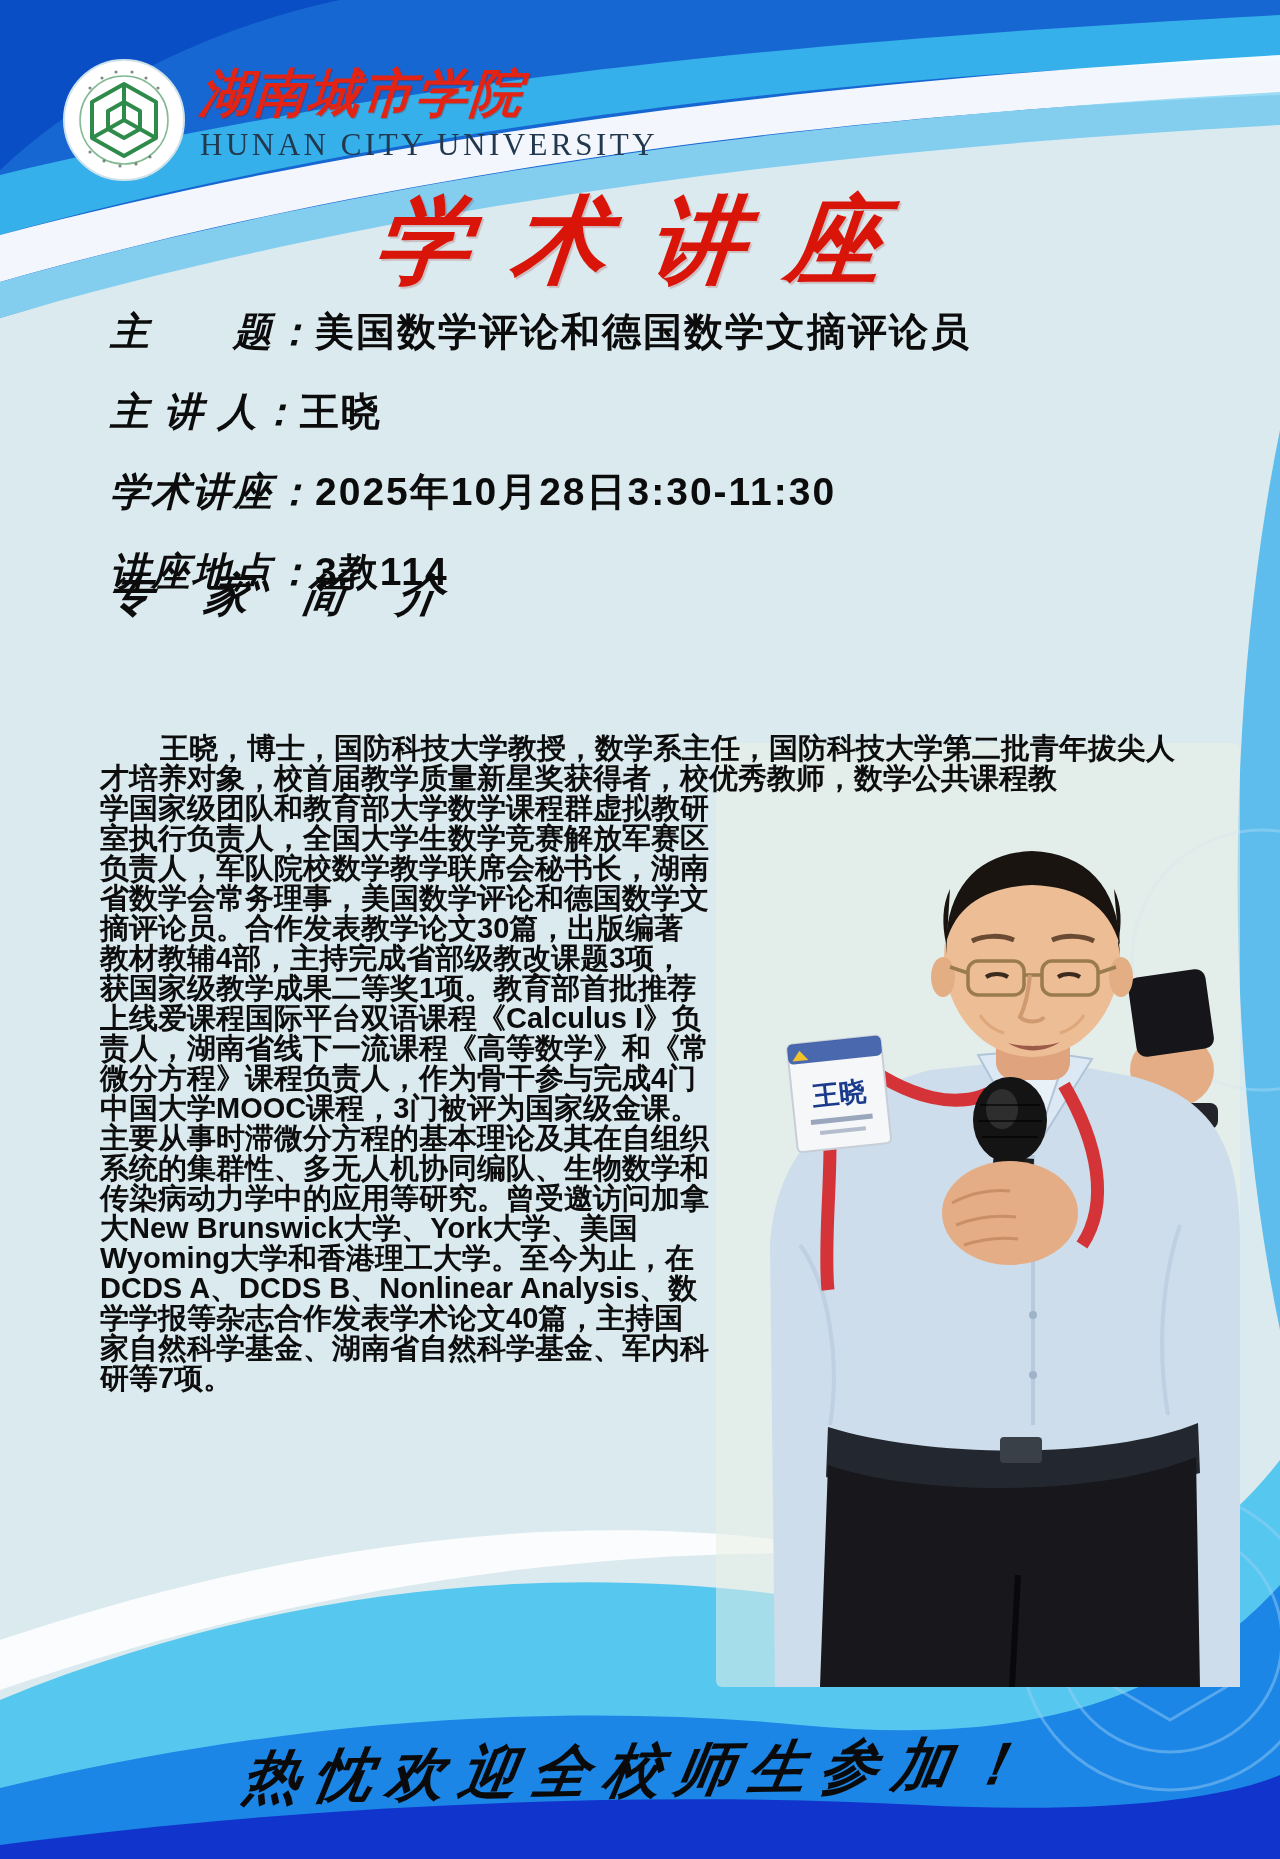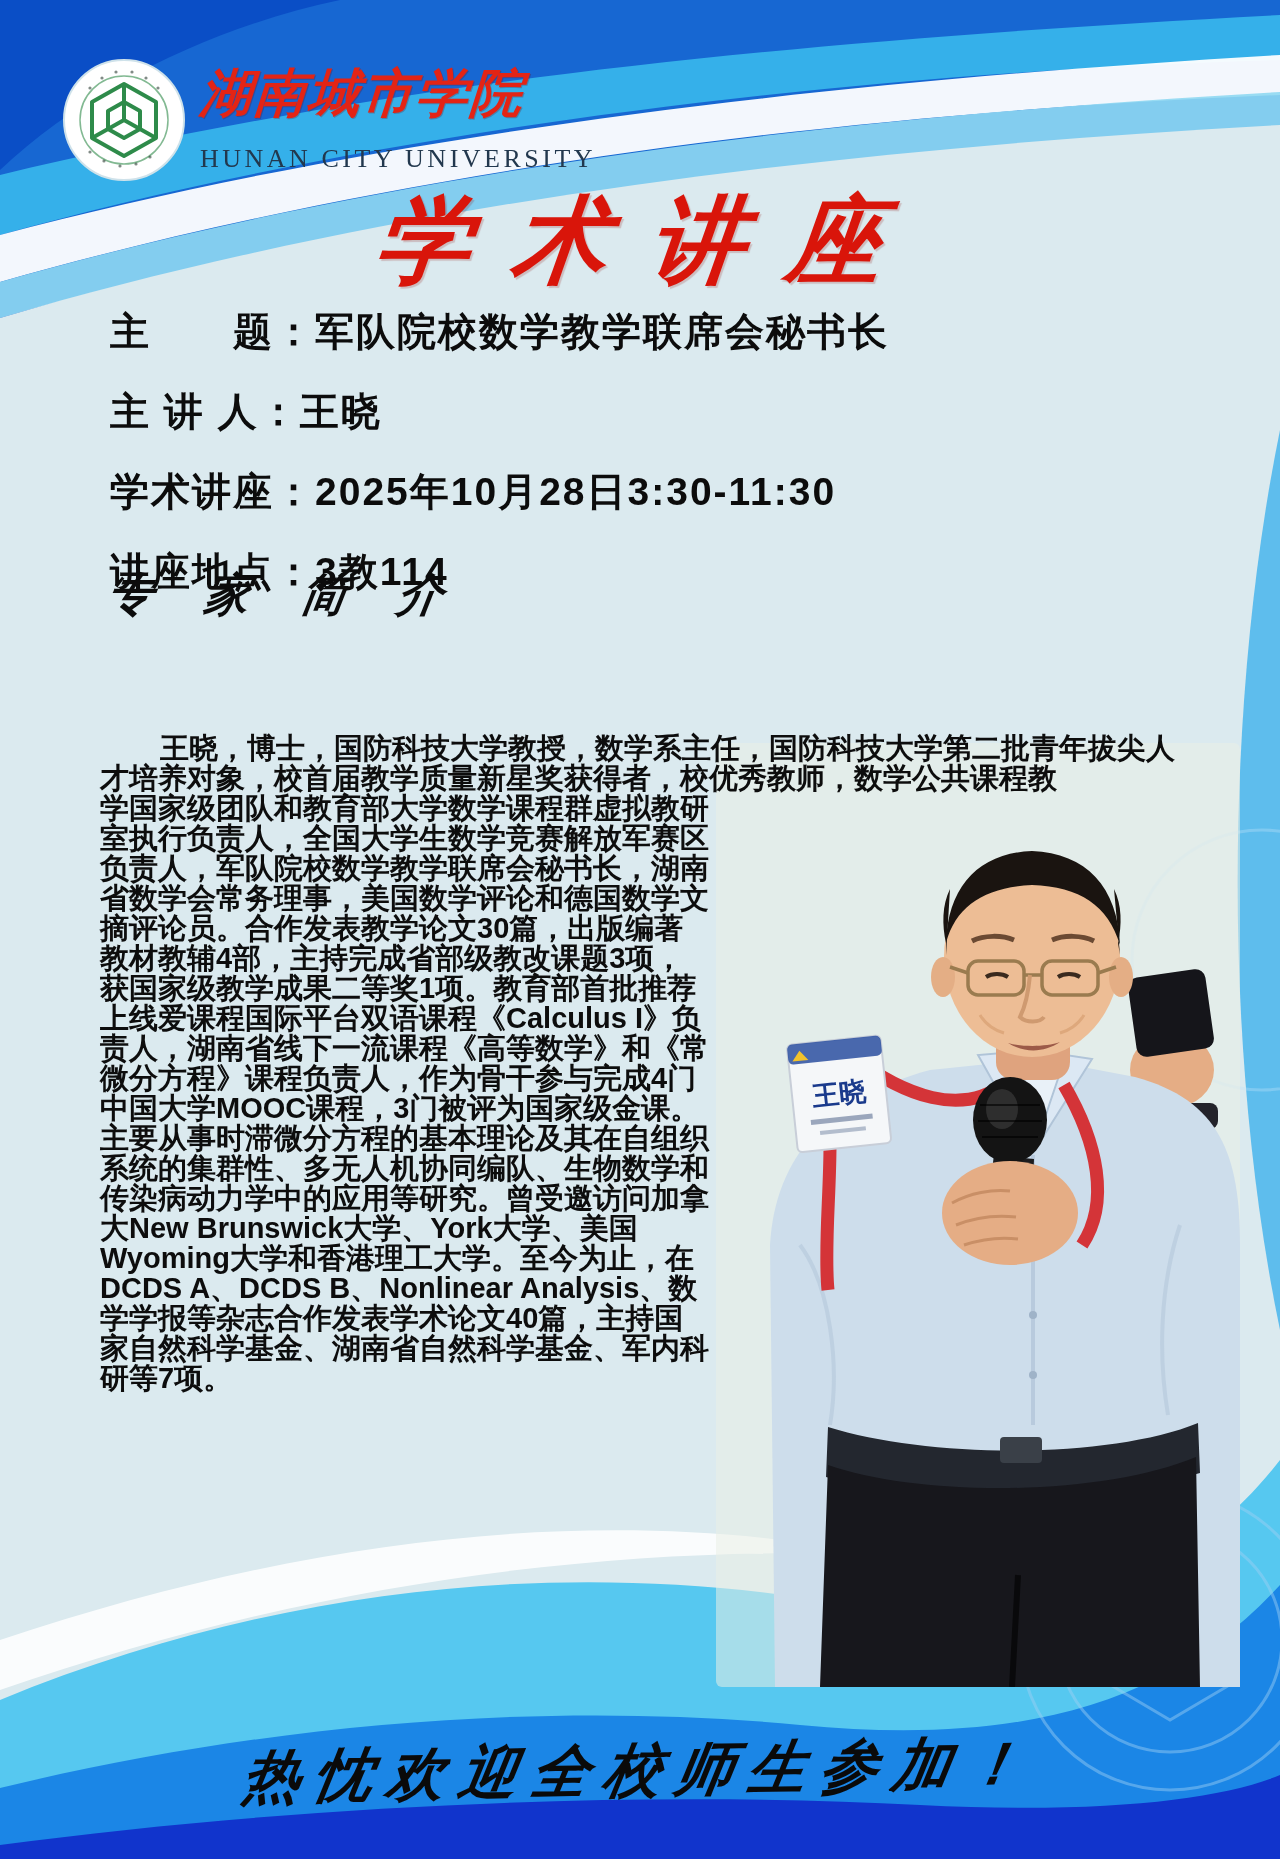--- a/index.html
+++ b/index.html
@@ -16,35 +16,35 @@
   .uni-text{margin-left:14px;padding-top:6px;}
   .uni-cn{
     font-family:"DejaVu Serif","Liberation Serif",serif;
     font-size:52px;font-weight:bold;color:#e32415;
     font-style:italic;letter-spacing:2px;line-height:1.1;
     text-shadow:1px 1px 0 rgba(120,0,0,.25);
     transform:skewX(-4deg);
   }
   .uni-en{
     font-family:"Liberation Serif","DejaVu Serif",serif;
-    font-size:26px;color:#22384e;letter-spacing:3.5px;margin-top:23px;
+    font-size:31px;color:#22384e;letter-spacing:3.5px;margin-top:6px;
   }
   
   .poster-title{
     position:absolute;top:178px;left:0;width:100%;text-align:center;z-index:4;
     font-family:"DejaVu Serif","Liberation Serif",serif;
     font-size:95px;font-weight:bold;font-style:italic;
     color:#d9150a;letter-spacing:42px;padding-left:20px;box-sizing:border-box;
     transform:skewX(-6deg);
     text-shadow:2px 2px 1px rgba(140,10,0,.2);
   }
   
   .info-list{position:absolute;left:110px;top:305px;z-index:4;}
   .info-row{font-size:39px;font-weight:bold;color:#0c0c0c;margin-bottom:26px;letter-spacing:2px;}
-  .info-row .lbl{white-space:pre;}
+  .info-row .lbl{white-space:pre;font-style:italic;}
   
   .section-heading{
     position:absolute;left:108px;top:565px;z-index:4;
     font-family:"DejaVu Serif","Liberation Serif",serif;
     font-size:45px;font-weight:bold;font-style:italic;color:#0c0c0c;
     letter-spacing:18px;transform:skewX(-8deg);
   }
   
   .bio{position:absolute;left:100px;top:733px;width:1080px;z-index:3;
        font-size:29px;line-height:30px;color:#0d0d0d;font-weight:bold;}
@@ -119,21 +119,21 @@
     <div class="uni-text">
       <div class="uni-cn">湖南城市学院</div>
       <div class="uni-en">HUNAN CITY UNIVERSITY</div>
     </div>
   </div>
 
   <div class="poster-title">学术讲座</div>
 
   <div class="info-list">
     <div class="info-row">
-      <span class="lbl">主　　题：</span><span class="val">军队院校数学教学联席会秘书长</span>
+      <span class="lbl">主　　题：</span><span class="val">美国数学评论和德国数学文摘评论员</span>
     </div>
     <div class="info-row">
       <span class="lbl">主 讲 人：</span><span class="val">王晓</span>
     </div>
     <div class="info-row">
       <span class="lbl">学术讲座：</span><span class="val">2025年10月28日3:30-11:30</span>
     </div>
     <div class="info-row">
       <span class="lbl">讲座地点：</span><span class="val">3教114</span>
     </div>

